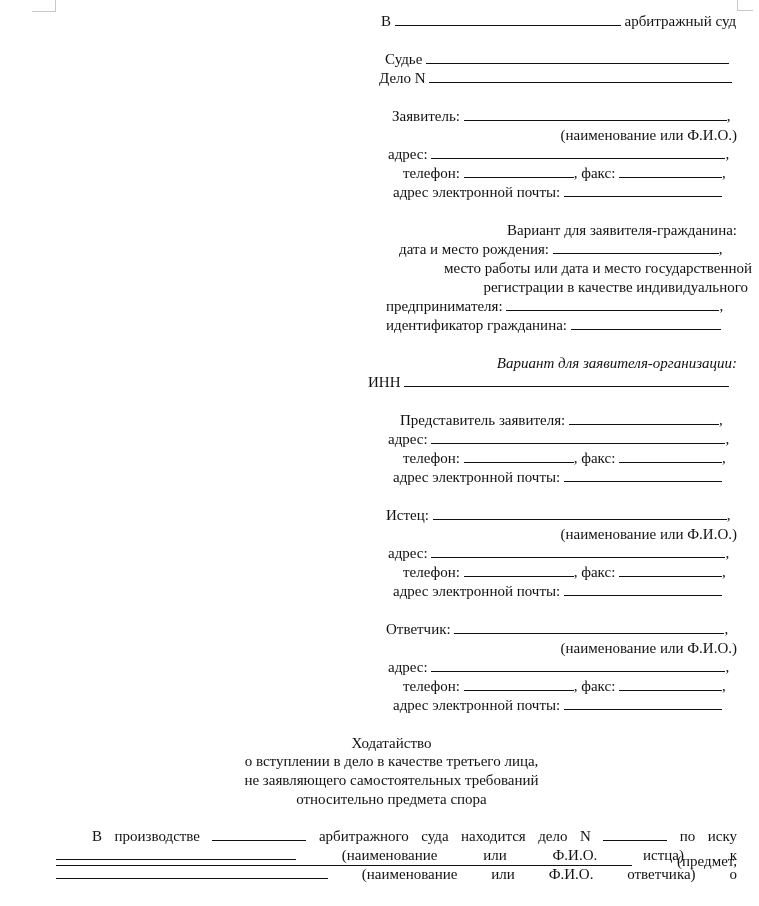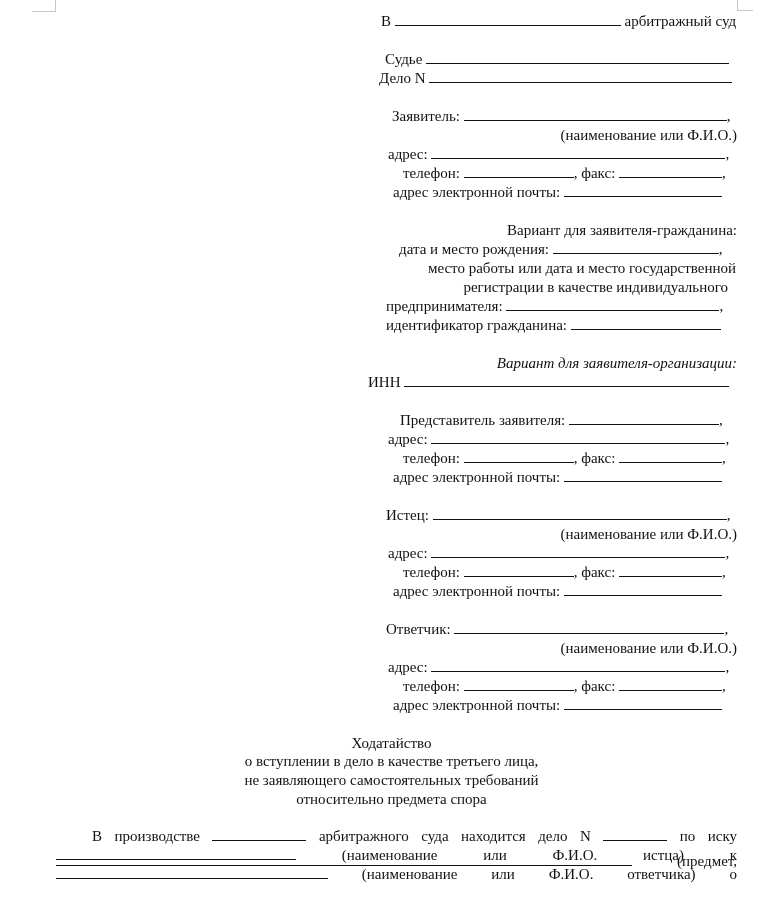--- a/index.html
+++ b/index.html
@@ -51,22 +51,22 @@
 <div class="line" style="left:393px;top:183px;">
   <span>адрес электронной почты:</span>
   <span class="blank" style="width:158px;"></span>
 </div>
 
 <div class="line r" style="right:22px;top:221px;">Вариант для заявителя-гражданина:</div>
 <div class="line" style="left:399px;top:240px;">
   <span>дата и место рождения:</span>
   <span class="blank" style="width:166px;"></span><span>,</span>
 </div>
-<div class="line r" style="right:23px;top:259px;">место работы или дата и место государственной</div>
-<div class="line r" style="right:31px;top:278px;text-align:right;">регистрации в качестве индивидуального</div>
+<div class="line r" style="right:7px;top:259px;">место работы или дата и место государственной</div>
+<div class="line r" style="right:11px;top:278px;text-align:right;">регистрации в качестве индивидуального</div>
 <div class="line" style="left:386px;top:297px;">
   <span>предпринимателя:</span>
   <span class="blank" style="width:213px;"></span><span>,</span>
 </div>
 <div class="line" style="left:386px;top:316px;">
   <span>идентификатор гражданина:</span>
   <span class="blank" style="width:150px;"></span>
 </div>
 
 <div class="line r" style="right:22px;top:354px;font-style:italic;">Вариант для заявителя-организации:</div>

